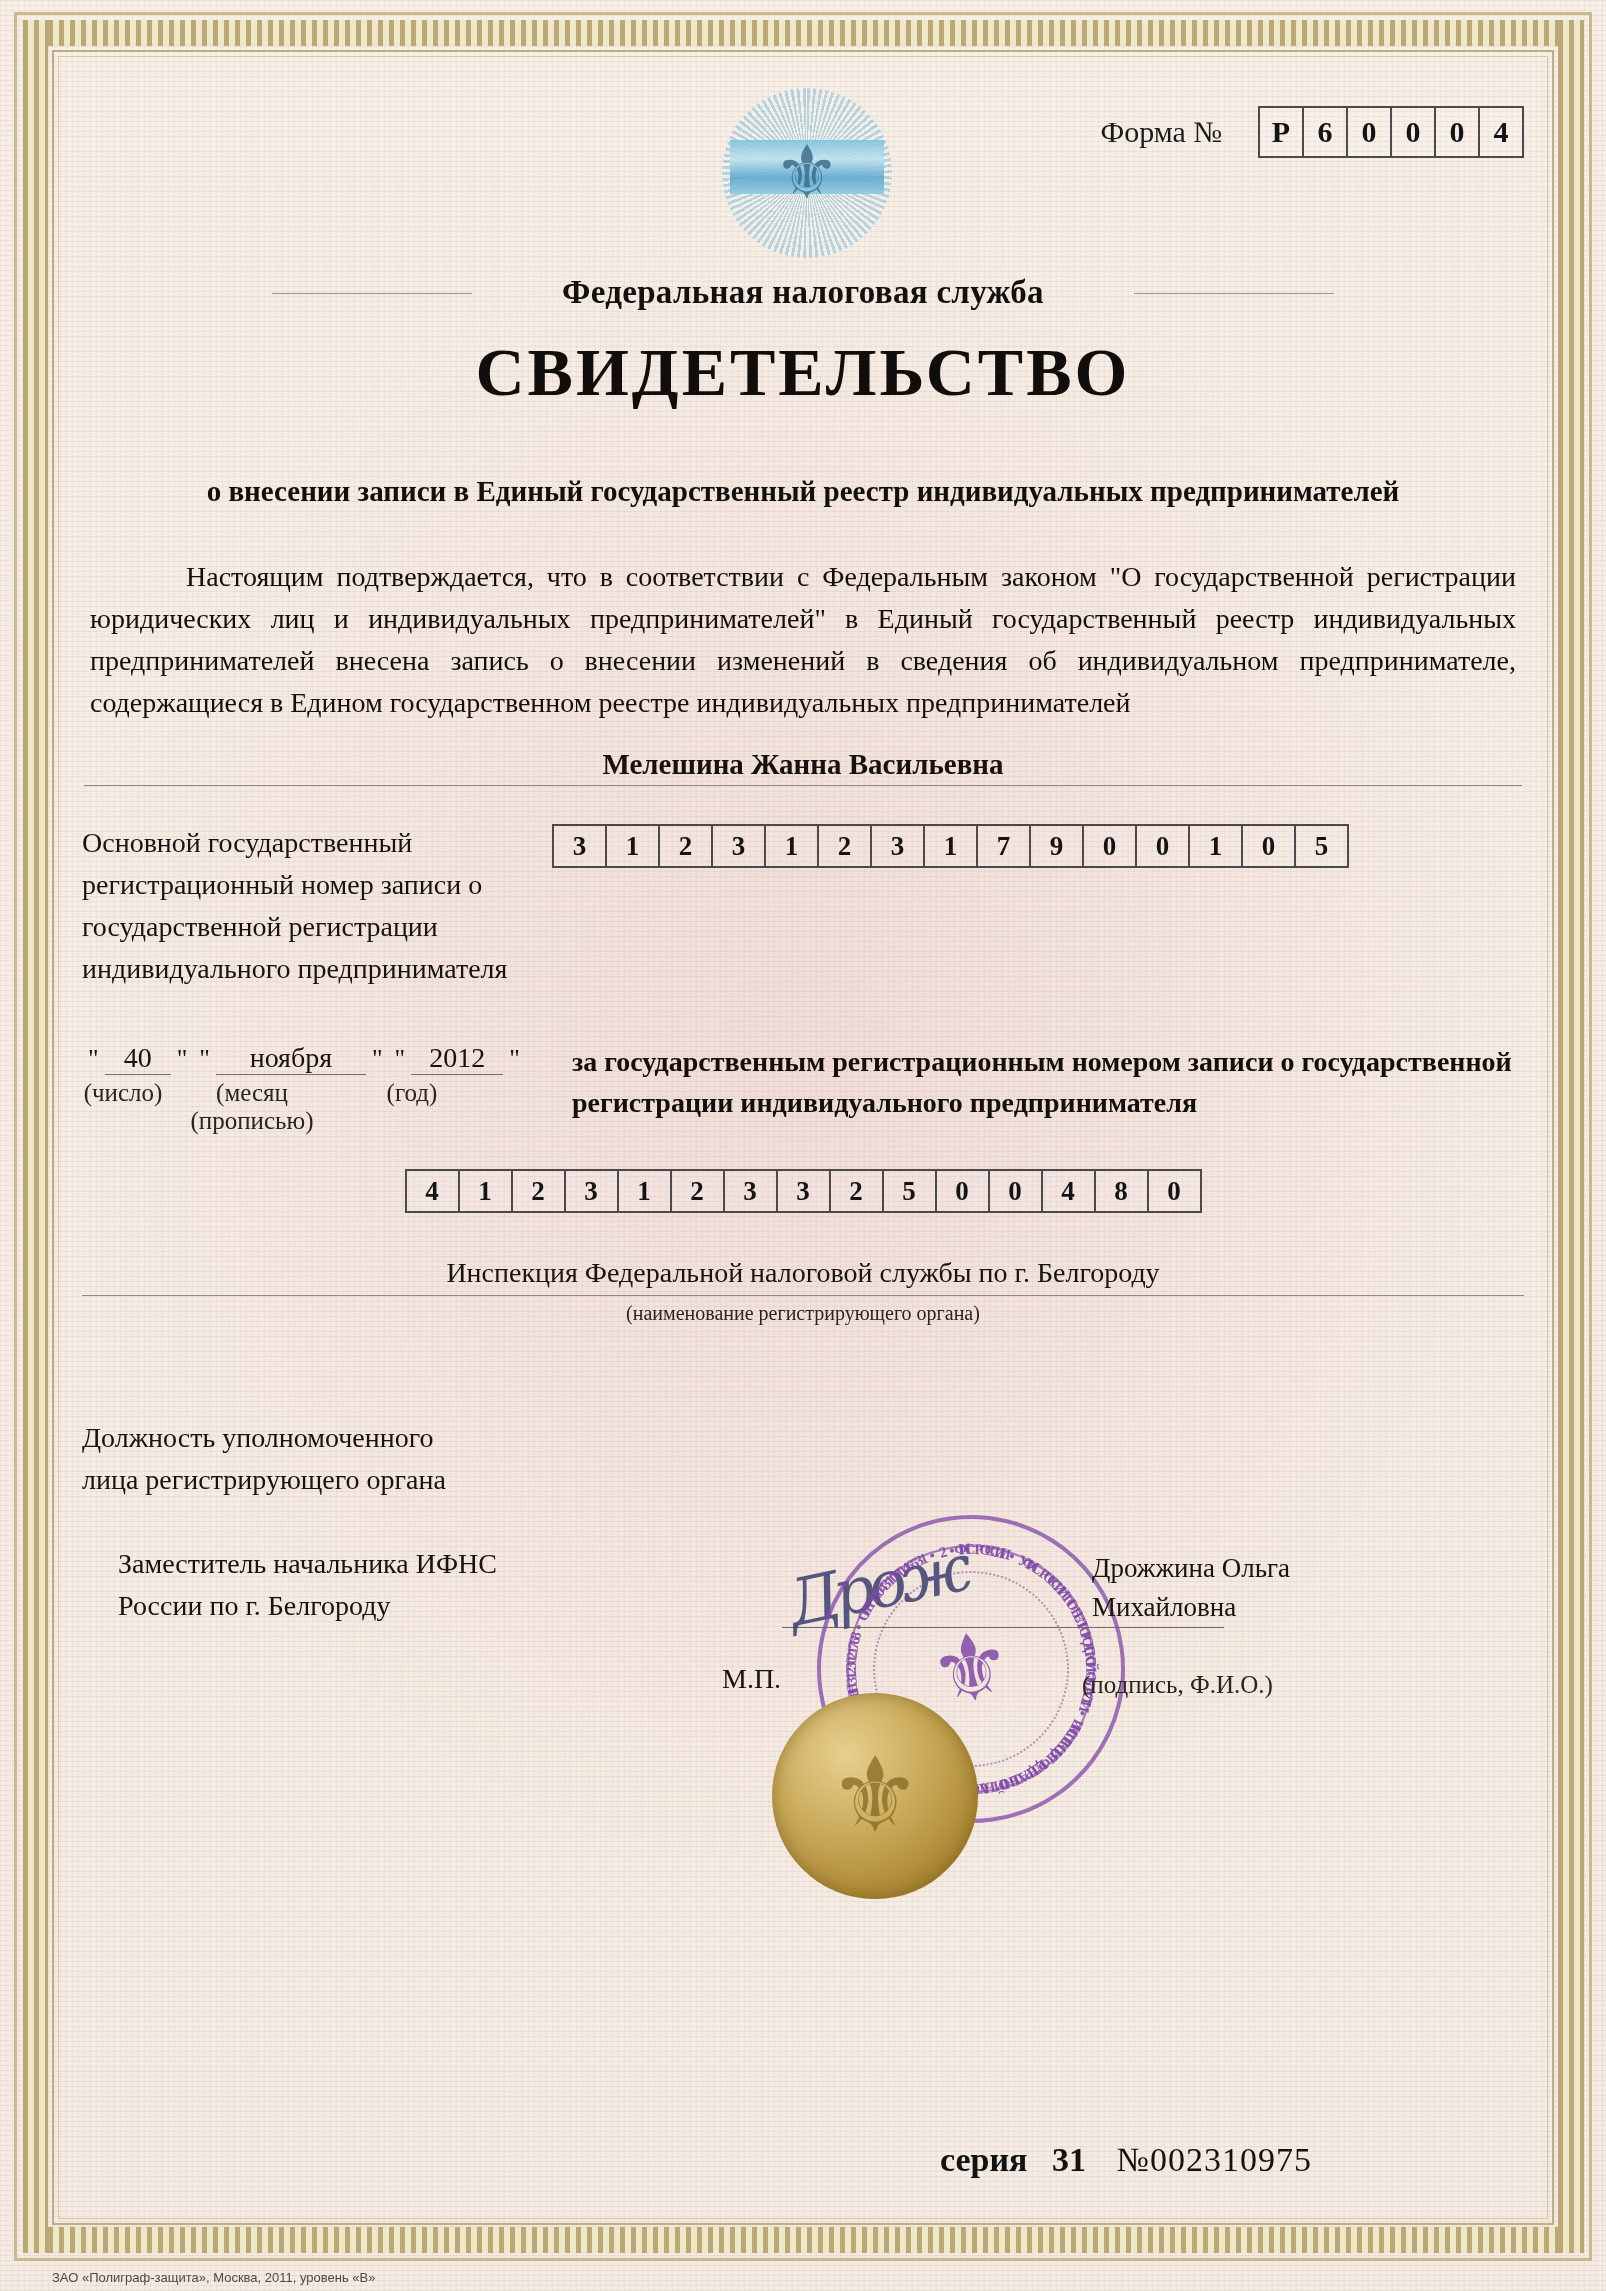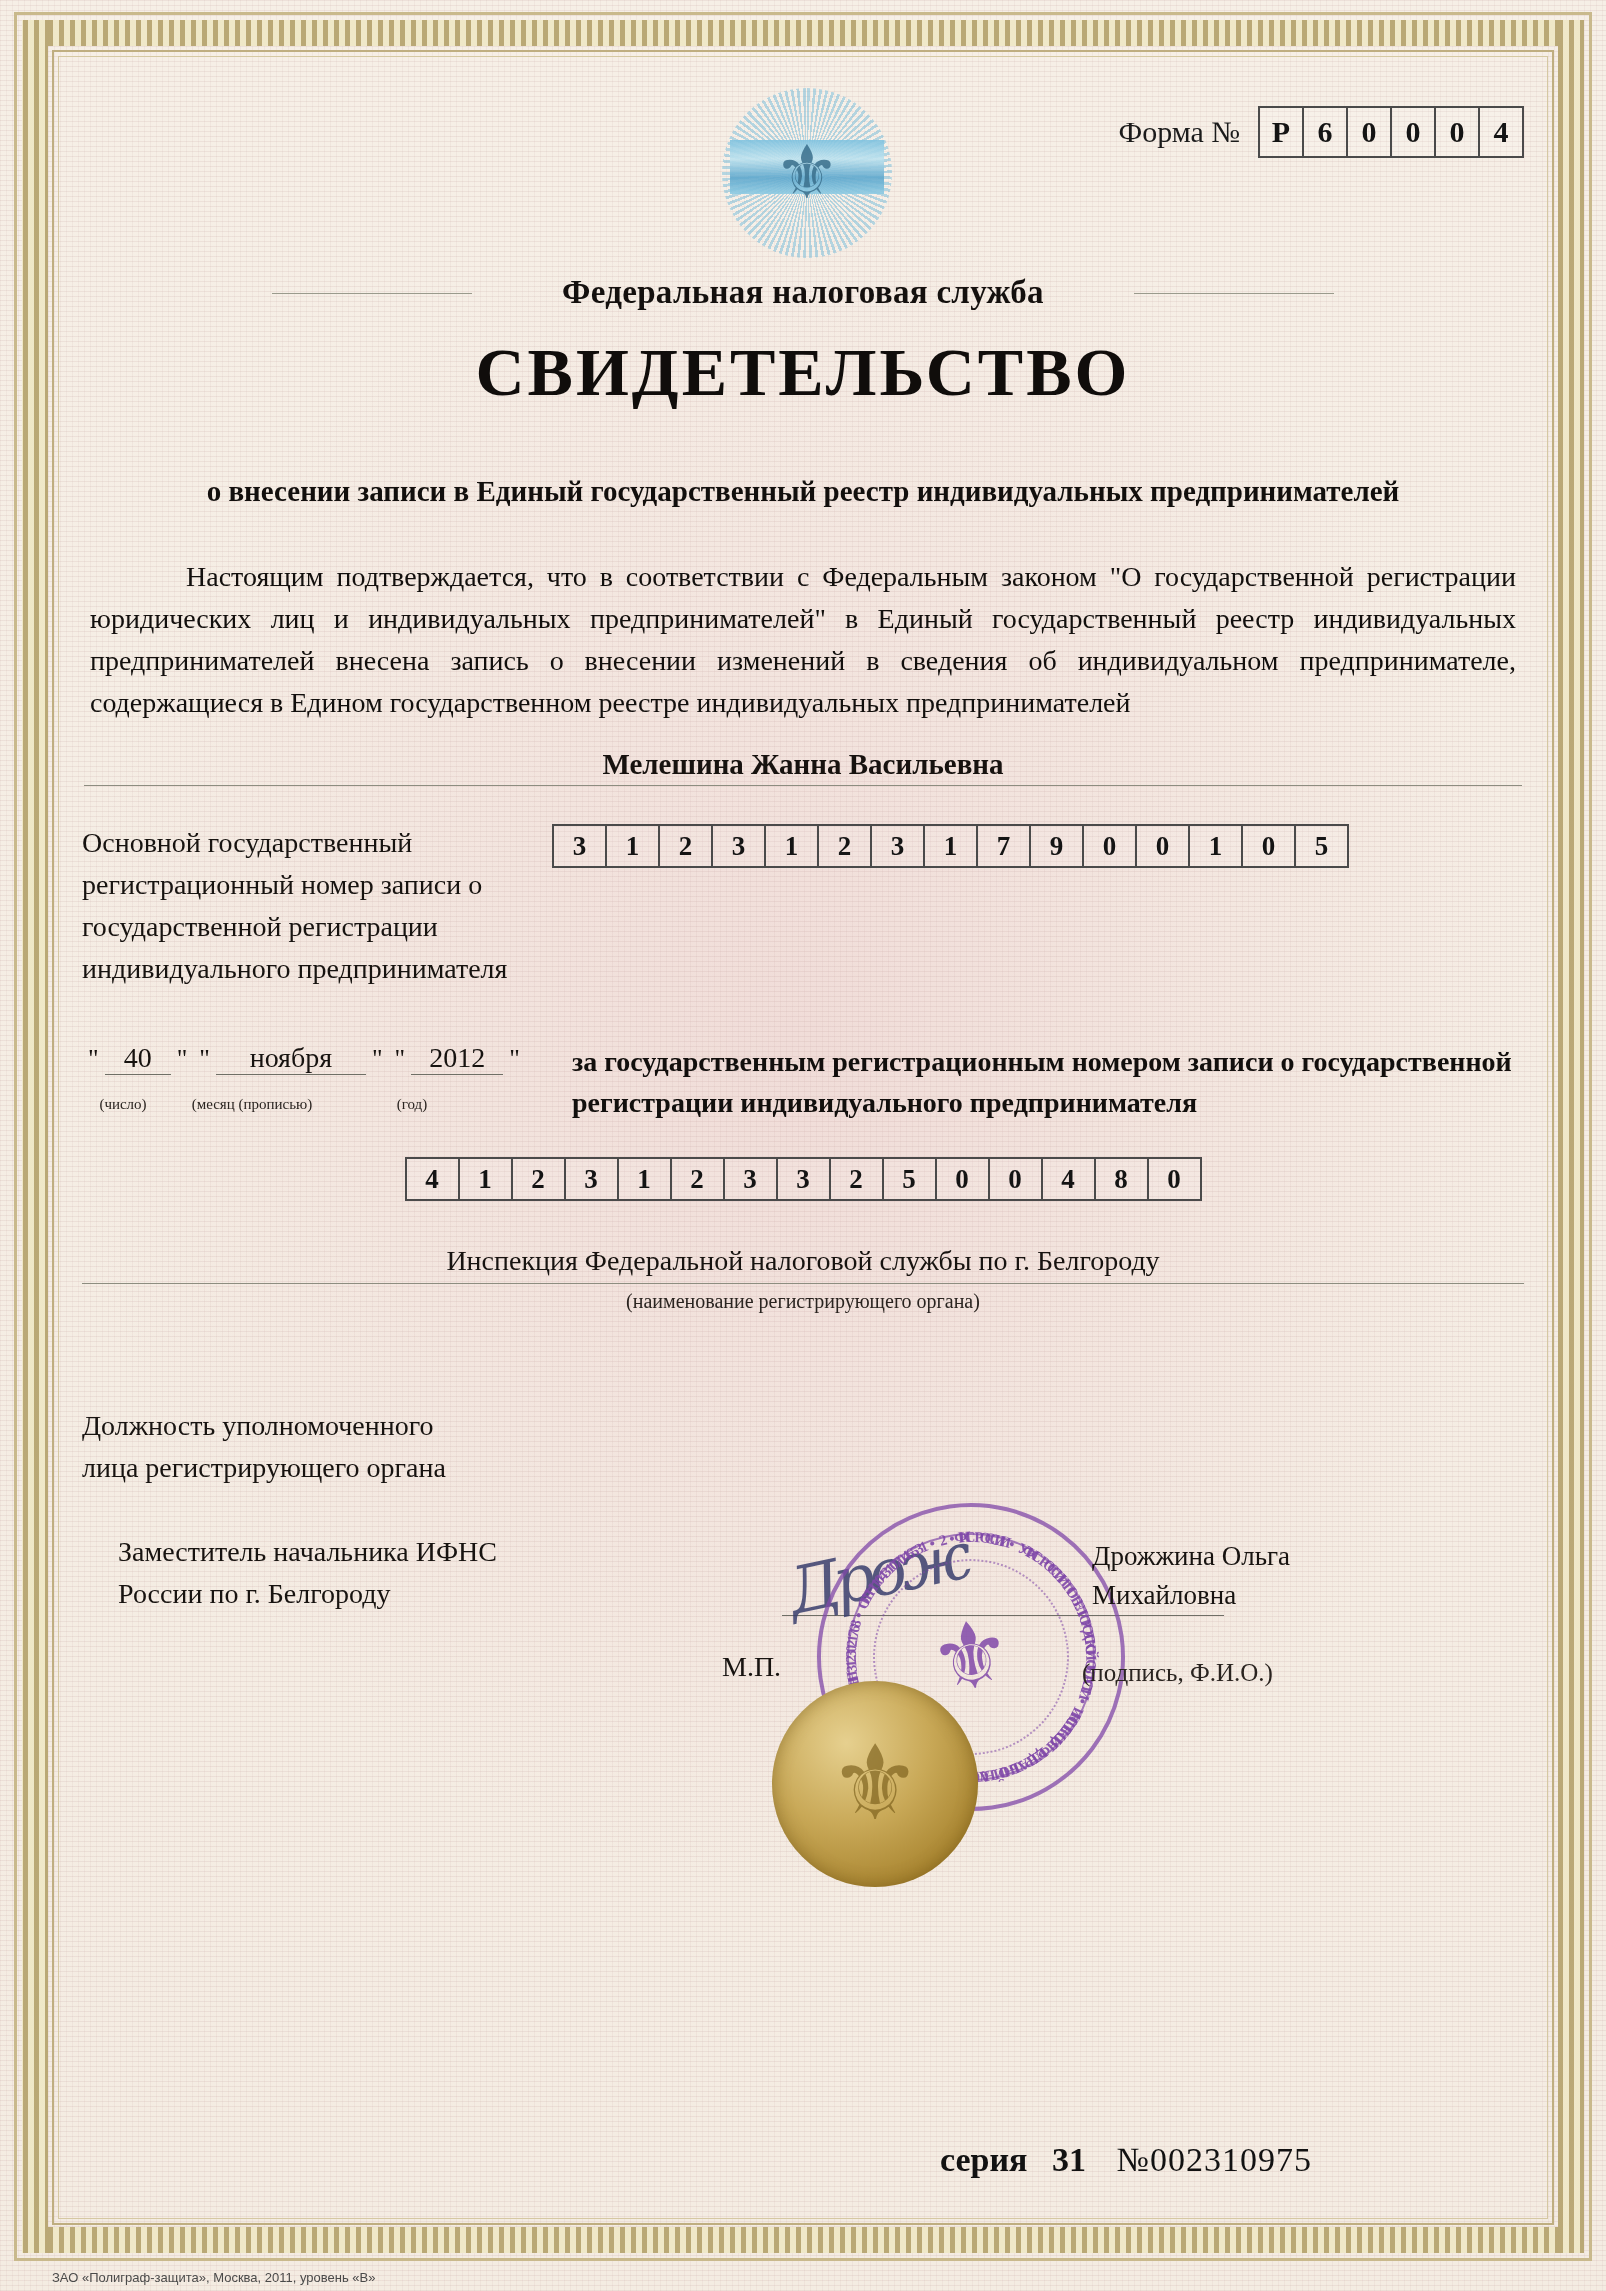--- a/index.html
+++ b/index.html
@@ -140,21 +140,21 @@
     color: #3a6f8c;
     opacity: .85;
   }
 
   .form-no {
     position: absolute;
     right: 0;
     top: 36px;
     display: flex;
     align-items: center;
-    gap: 18px;
+    gap: 36px;
   }
   .form-no-label {
     font-size: 30px;
     color: #1b1b1b;
   }
   .code-boxes {
     display: flex;
   }
   .code-boxes .cell {
     width: 42px;
@@ -295,23 +295,23 @@
     border-bottom: 1px solid #6f6f66;
     text-align: center;
     font-size: 28px;
     color: #171310;
   }
   .date-val.day   { min-width: 66px; }
   .date-val.month { min-width: 150px; }
   .date-val.year  { min-width: 92px; }
   .date-caps {
     display: flex;
-    font-size: 15px;
+    font-size: 25px;
     color: #2a2420;
-    margin-top: 21px;
+    margin-top: 4px;
   }
   .date-caps span { text-align: center; }
   .date-caps .c1 { width: 82px; }
   .date-caps .c2 { width: 176px; }
   .date-caps .c3 { width: 108px; margin-left: 18px; }
   .date-right {
     flex: 1;
     font-size: 28px;
     font-weight: bold;
     line-height: 1.45;

